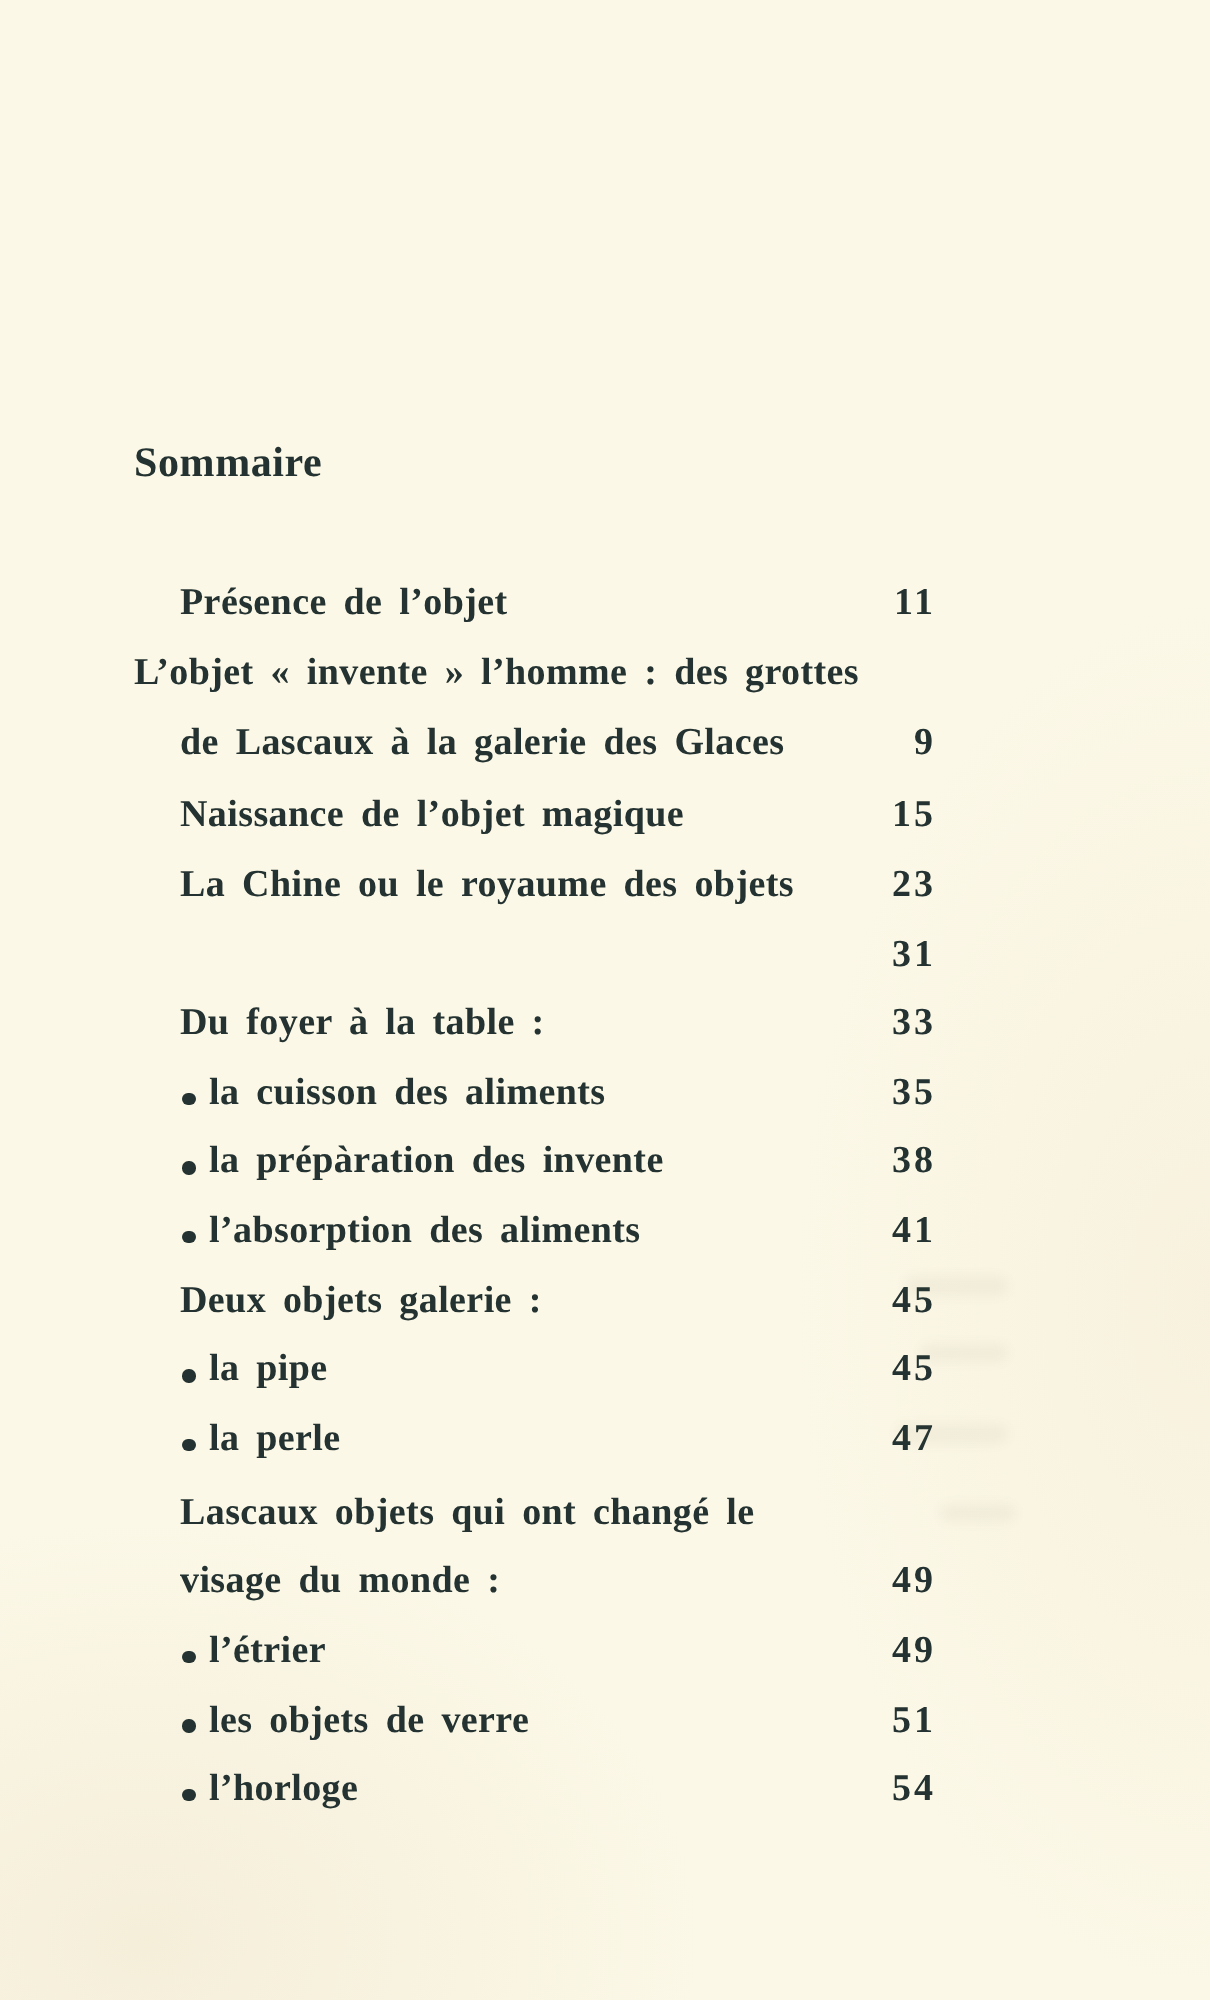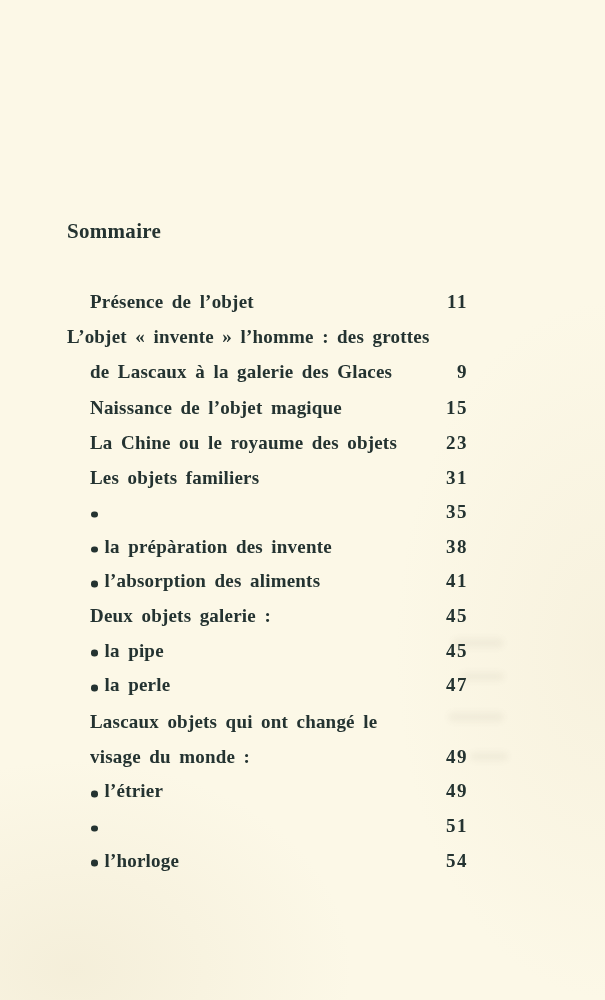--- a/index.html
+++ b/index.html
@@ -99,27 +99,31 @@
       <span class="txt">Naissance de l’objet magique</span>
       <span class="num">15</span>
     </div>
 
     <div class="row indent">
       <span class="txt">La Chine ou le royaume des objets</span>
       <span class="num">23</span>
     </div>
 
     <div class="row indent">
-      <span class="txt">Les objets familiers</span>
       <span class="num">31</span>
     </div>
 
+    <div class="row indent">
+      <span class="txt">Du foyer à la table :</span>
+      <span class="num">33</span>
+    </div>
 
     <div class="row bullet">
       <span class="dot"></span>
+      <span class="txt">la cuisson des aliments</span>
       <span class="num">35</span>
     </div>
 
     <div class="row bullet">
       <span class="dot"></span>
       <span class="txt">la prépàration des invente</span>
       <span class="num">38</span>
     </div>
 
     <div class="row bullet">
@@ -156,20 +160,21 @@
     </div>
 
     <div class="row bullet">
       <span class="dot"></span>
       <span class="txt">l’étrier</span>
       <span class="num">49</span>
     </div>
 
     <div class="row bullet">
       <span class="dot"></span>
+      <span class="txt">les objets de verre</span>
       <span class="num">51</span>
     </div>
 
     <div class="row bullet">
       <span class="dot"></span>
       <span class="txt">l’horloge</span>
       <span class="num">54</span>
     </div>
 
   </div>

